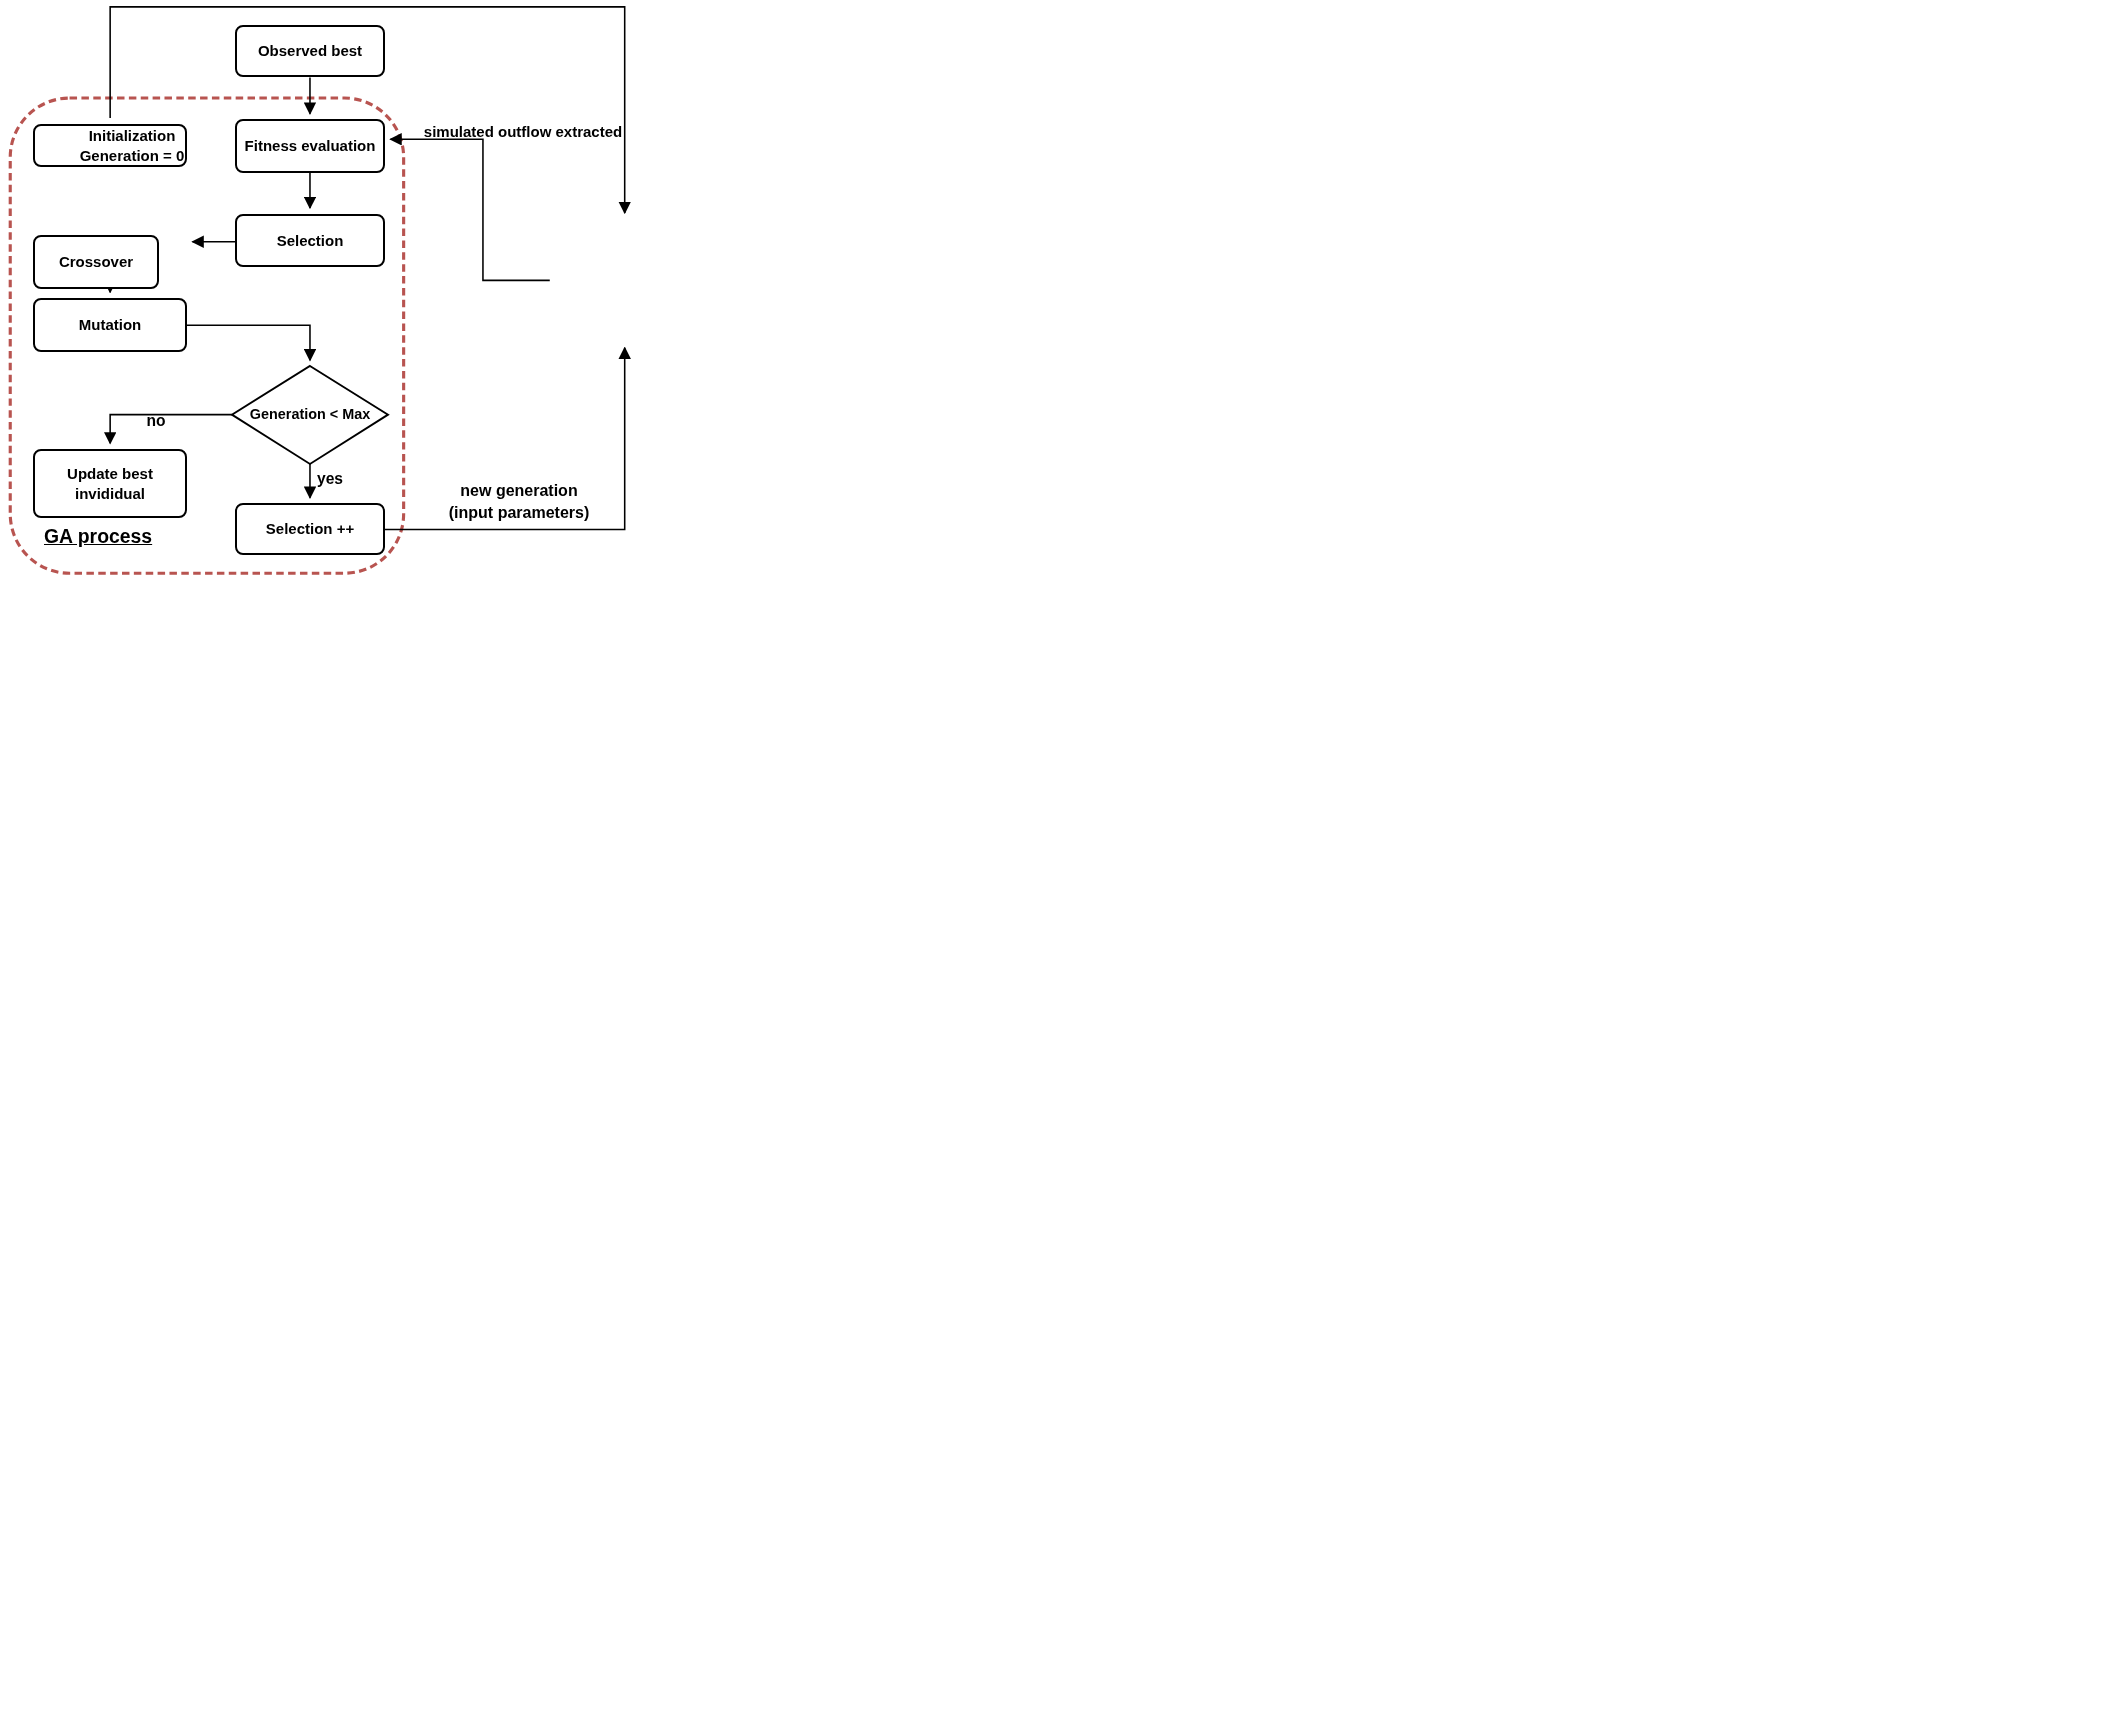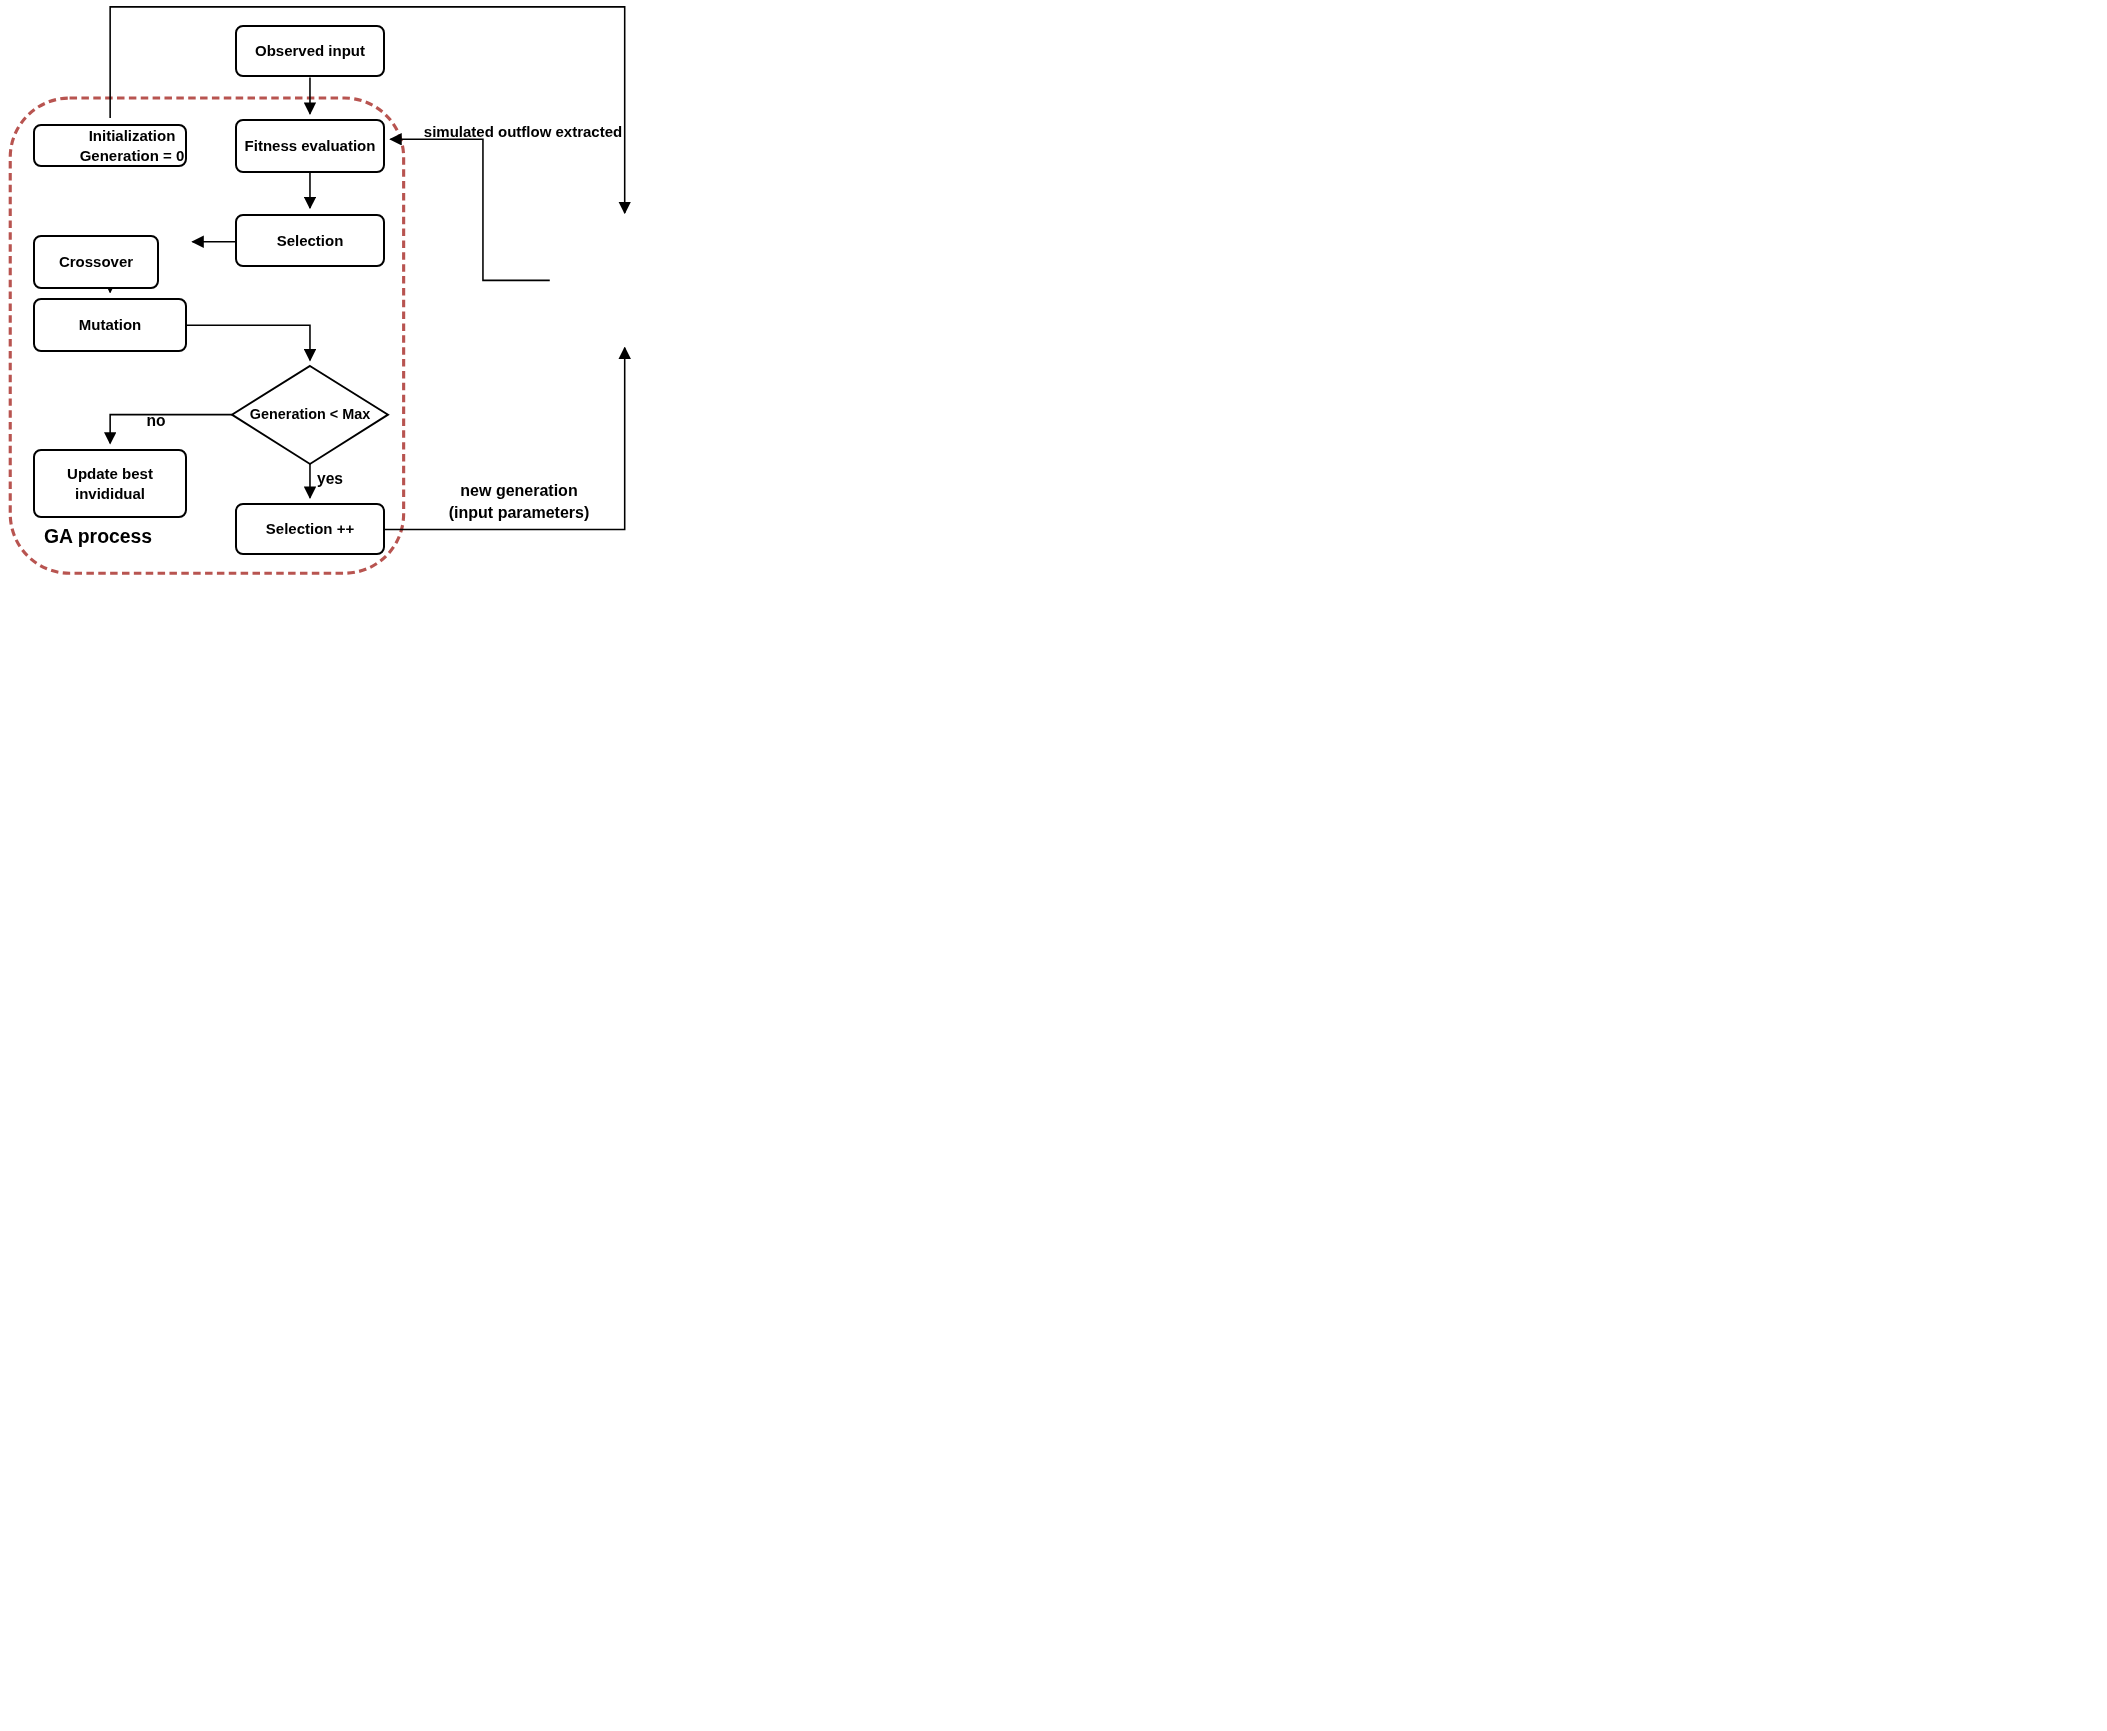--- a/index.html
+++ b/index.html
@@ -44,21 +44,21 @@
   }
   .diamond-label{
     position:absolute;
     left:234px;top:403px;width:152px;height:22.5px;
     display:flex;align-items:center;justify-content:center;
     font-weight:700;font-size:14.4px;z-index:2;white-space:nowrap;
   }
   .region-label{
     position:absolute;
     left:44px;top:525px;
-    font-weight:700;font-size:19.4px;z-index:2;
+    font-weight:700;font-size:19.4px;z-index:2;text-decoration:underline;
   }
 </style>
 </head>
 <body>
 
 <div id="canvas">
 
   <svg id="wires" viewBox="0 0 1125 924" xmlns="http://www.w3.org/2000/svg">
     <defs>
       <marker id="arrow" viewBox="0 0 10 10" refX="9" refY="5" markerWidth="8" markerHeight="8" orient="auto-start-reverse">
@@ -78,21 +78,21 @@
       <path d="M371,664 H176 V710" marker-end="url(#arrow)"></path>
       <path d="M496,743 V797" marker-end="url(#arrow)"></path>
       <path d="M616,848 H1000 V557" marker-end="url(#arrow)"></path>
       <path d="M880,449 H773 V223 H625" marker-end="url(#arrow)"></path>
     </g>
 
     <polygon points="496,586 621,664 496,743 371,664" fill="#fff" stroke="#000" stroke-width="3"></polygon>
   </svg>
 
   <div class="node" style="left:235px;top:25px;width:150px;height:52px;">
-    <span>Observed input</span>
+    <span>Observed best</span>
   </div>
 
   <div class="node" style="left:33px;top:124px;width:154px;height:43px;padding-left:44px;">
     <span>Initialization</span>
     <span>Generation = 0</span>
   </div>
 
   <div class="node" style="left:235px;top:119px;width:150px;height:54px;">
     <span>Fitness evaluation</span>
   </div>

